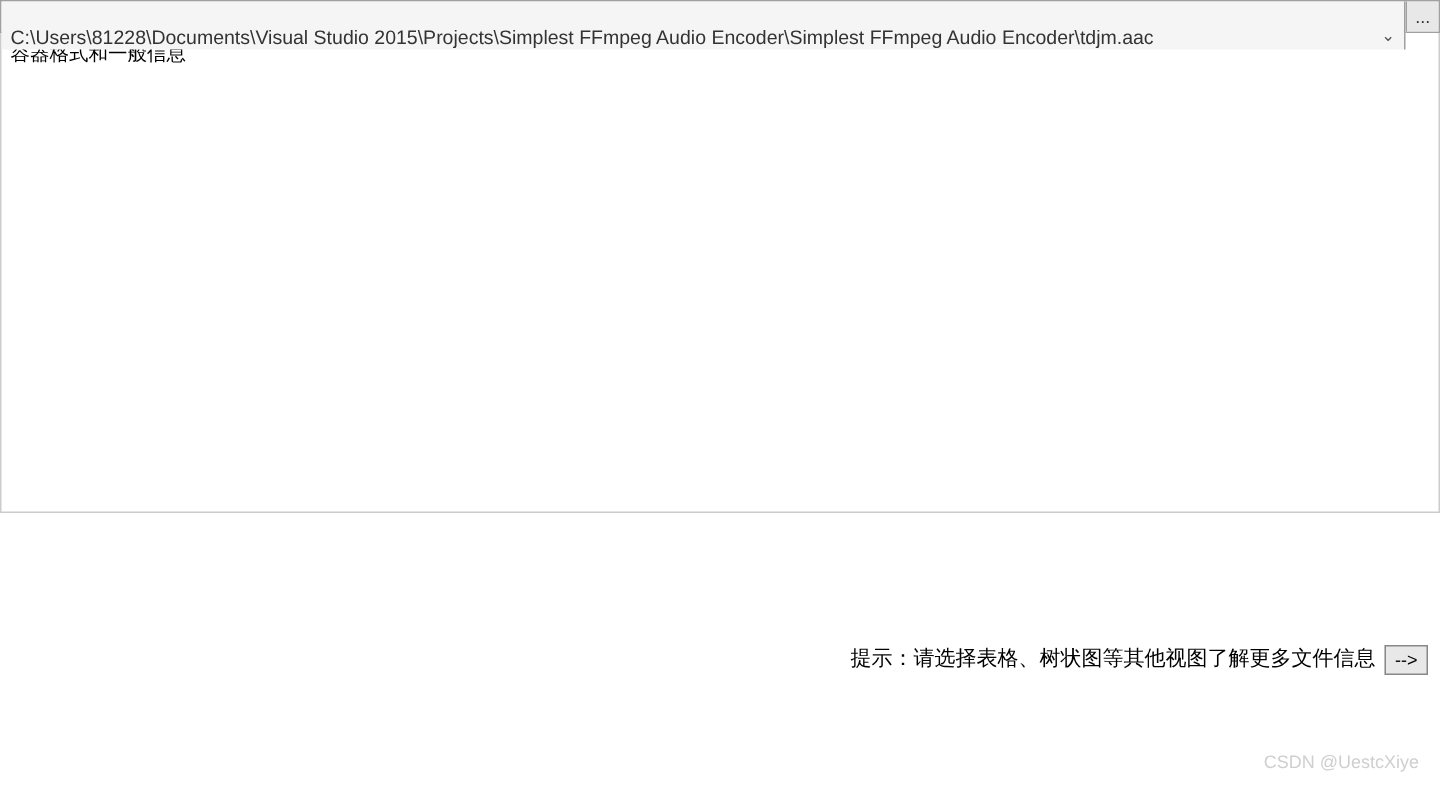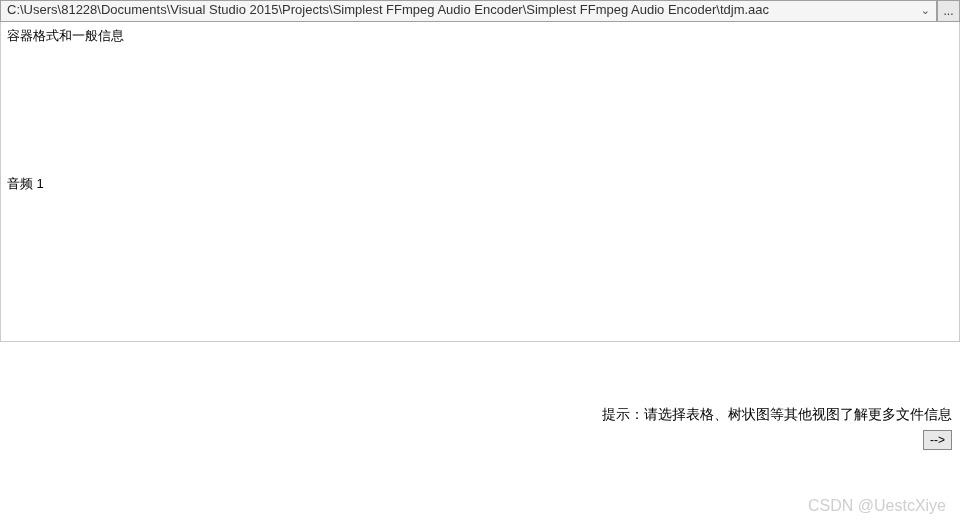--- a/index.html
+++ b/index.html
@@ -18,22 +18,22 @@
     .top-bar {
       display: flex;
       align-items: stretch;
       border: 1px solid #a0a0a0;
       height: 22px;
       background: #f0f0f0;
     }
     .path-select {
       flex: 1;
       display: flex;
-      align-items: flex-end;
-      padding: 4px 6px;
+      align-items: flex-start;
+      padding: 16px 6px;
       background: #f5f5f5;
       border-right: 1px solid #a0a0a0;
       font-size: 13px;
       color: #333;
       white-space: nowrap;
       overflow: hidden;
       position: relative;
     }
     .path-text {
       flex: 1;
@@ -67,61 +67,59 @@
       line-height: 1.5;
     }
     .section-gap {
       height: 110px;
     }
     .hint-row {
       position: absolute;
       bottom: 75px;
       right: 8px;
       display: flex;
-      align-items: flex-end;
+      align-items: flex-start;
       gap: 6px;
-      flex-direction: column;
     }
     .hint-text {
       font-size: 14px;
       color: #000;
       font-weight: 500;
     }
     .hint-btn {
       border: 1px solid #888;
       background: #e8e8e8;
       padding: 2px 6px;
       font-size: 12px;
       cursor: pointer;
     }
     .watermark {
       position: absolute;
       bottom: 10px;
       right: 14px;
-      font-size: 16px;
+      font-size: 12px;
       color: #cfcfcf;
       font-family: Arial, sans-serif;
     }
   </style>
 </head>
 <body>
 
 <div class="top-bar">
   <div class="path-select">
     <span class="path-text">C:\Users\81228\Documents\Visual Studio 2015\Projects\Simplest FFmpeg Audio Encoder\Simplest FFmpeg Audio Encoder\tdjm.aac</span>
     <span class="chevron">⌄</span>
   </div>
   <div class="browse-btn">...</div>
 </div>
 
 <div class="info-panel">
   <div>容器格式和一般信息</div>
   <div style="height:18px;"></div>
   <div class="section-gap"></div>
-  <div>音频 1</div>
 </div>
 
 <div class="hint-row">
   <span class="hint-text">提示：请选择表格、树状图等其他视图了解更多文件信息</span>
   <span class="hint-btn">--&gt;</span>
 </div>
 
 <div class="watermark">CSDN @UestcXiye</div>
 
 </body></html>

